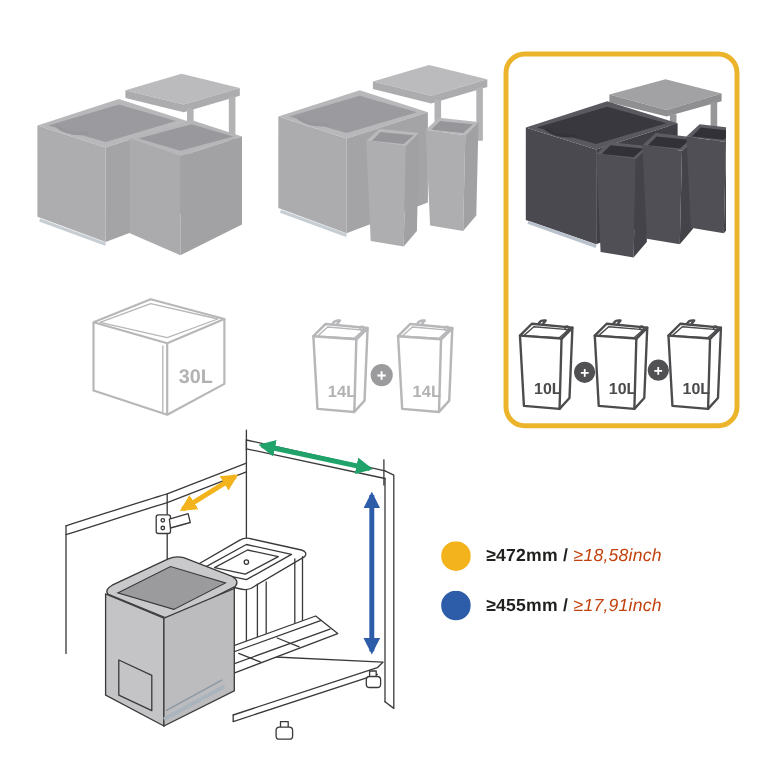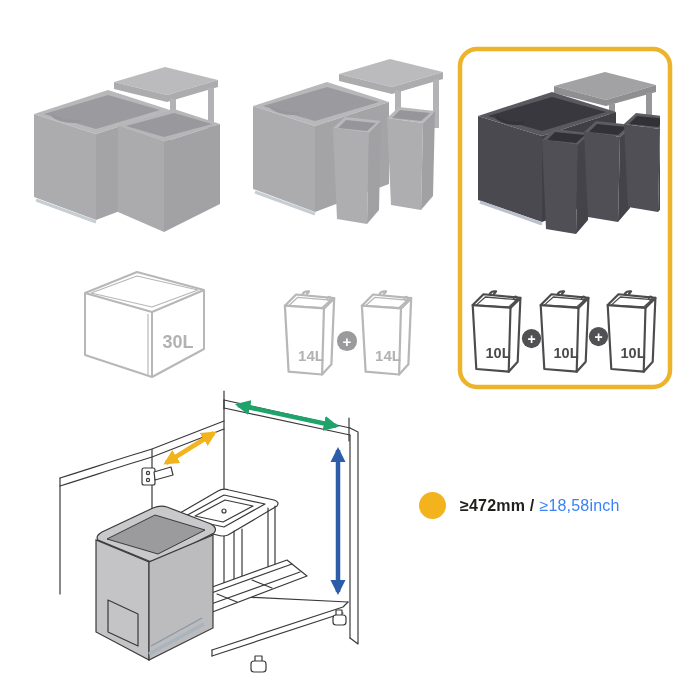--- a/index.html
+++ b/index.html
@@ -13,25 +13,25 @@
   #option2{left:243px;top:46px;}
   #option3{left:470px;top:60px;}
   #hl-frame{left:457px;top:46px;}
   
   #cap1{left:75px;top:262px;}
   #cap2{left:255px;top:283px;}
   #cap3{left:468px;top:286px;}
   
   #diagram{left:52px;top:388px;}
   
-  #legend{left:419px;top:492px;width:275px;}
+  #legend{left:401px;top:492px;width:275px;}
   .lrow{display:flex;align-items:center;height:27px;margin-bottom:18px;}
   .lrow svg.dot{flex:0 0 27px;margin-right:14px;}
   .lm{font-weight:700;font-size:16px;color:#1f1f1d;letter-spacing:.2px;white-space:pre;}
-  .li{font-weight:400;font-size:16px;color:#3b82f6;margin-left:5px;letter-spacing:.2px;}
+  .li{font-weight:400;font-size:16px;color:#c2410c;margin-left:5px;letter-spacing:.2px;font-style:italic;}
   
   text.cap-light{fill:#b2b2b4;font-family:"Liberation Sans",sans-serif;font-weight:700;}
   text.cap-dark{fill:#4b4b4d;font-family:"Liberation Sans",sans-serif;font-weight:700;}
   text.plus{fill:#ffffff;font-family:"Liberation Sans",sans-serif;font-weight:700;}
   .thin{stroke:#3a3a3a;stroke-width:1.2;fill:none;stroke-linejoin:round;stroke-linecap:round;}
   .thinf{stroke:#3a3a3a;stroke-width:1.2;fill:#ffffff;stroke-linejoin:round;}
 </style>
 </head>
 <body>
 
@@ -260,15 +260,22 @@
   </svg>
 
   <div id="legend" class="abs">
     <div class="lrow">
       <svg class="dot" width="27" height="27">
         <circle cx="13.5" cy="13.5" r="13.5" fill="#F2B31C"></circle>
       </svg>
       <span class="lm">≥472mm /</span>
       <span class="li">≥18,58inch</span>
     </div>
+    <div class="lrow">
+      <svg class="dot" width="27" height="27">
+        <circle cx="13.5" cy="13.5" r="13.5" fill="#2D5CA8"></circle>
+      </svg>
+      <span class="lm">≥455mm /</span>
+      <span class="li">≥17,91inch</span>
+    </div>
   </div>
 
 </div>
 
 </body></html>

